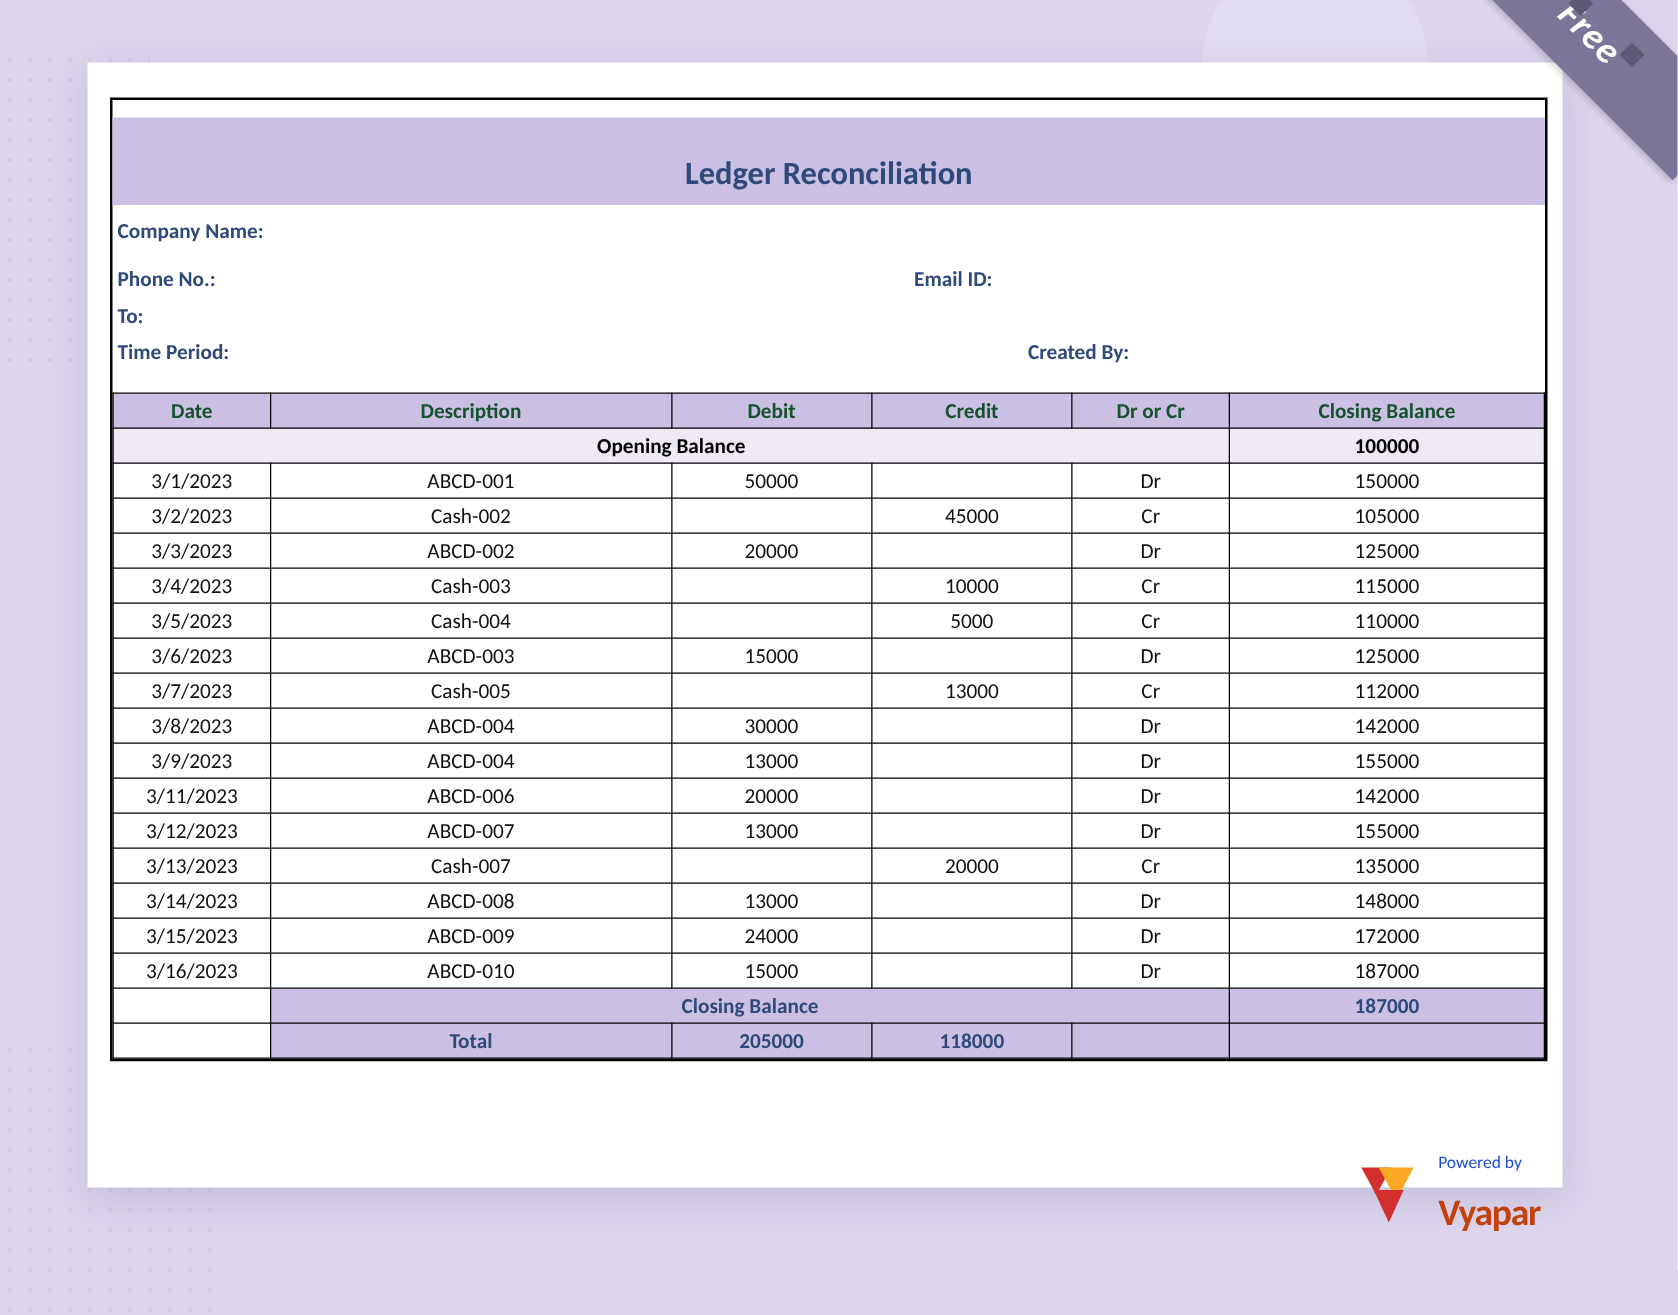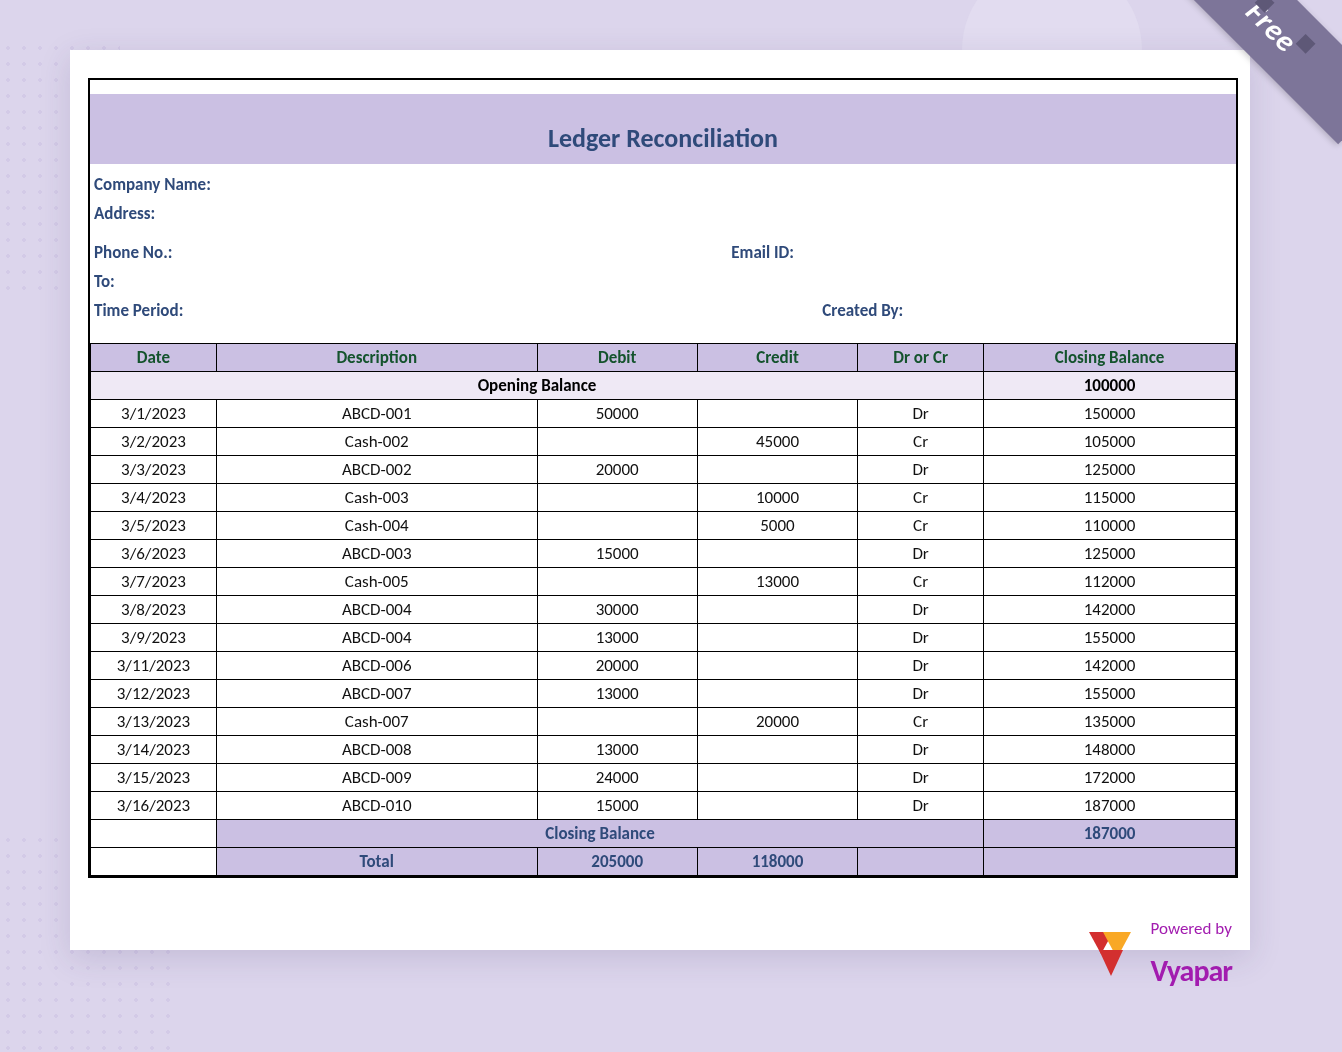--- a/index.html
+++ b/index.html
@@ -101,41 +101,38 @@
   .footer {
     position: absolute;
     bottom: 66px;
     right: 110px;
     display:flex;
     align-items:center;
     gap:8px;
   }
   .footer svg { width: 60px; height:50px; }
   .footer-text { display:flex; flex-direction:column; line-height:1; }
-  .footer-text .pw { font-size:17px; color:#a21caf; margin-bottom:19px; }
-  .footer-text .brand { font-size:30px; font-weight:800; color:#a21caf; letter-spacing:-1px;}
+  .footer-text .pw { font-size:14px; color:#1d4ed8; margin-bottom:19px; }
+  .footer-text .brand { font-size:30px; font-weight:800; color:#c2410c; letter-spacing:-1px;}
 </style>
 </head>
 <body>
 
 <div class="bg-dots-tl"></div>
 <div class="bg-dots-bl"></div>
 <div class="bg-circle"></div>
 
 <div class="page"></div>
 
 <div class="doc-frame">
   <div class="title-bar">Ledger Reconciliation</div>
 
   <div class="info">
     <div class="info-row">
       <span class="lab">Company Name:</span>
-    </div>
-    <div class="info-row">
-      <span class="lab">Address:</span>
     </div>
     <div class="info-row" style="height:10px"></div>
     <div class="info-row">
       <span class="col1"><span class="lab">Phone No.:</span></span>
       <span class="col2"><span class="lab">Email ID:</span></span>
     </div>
     <div class="info-row">
       <span class="lab">To:</span>
     </div>
     <div class="info-row">

